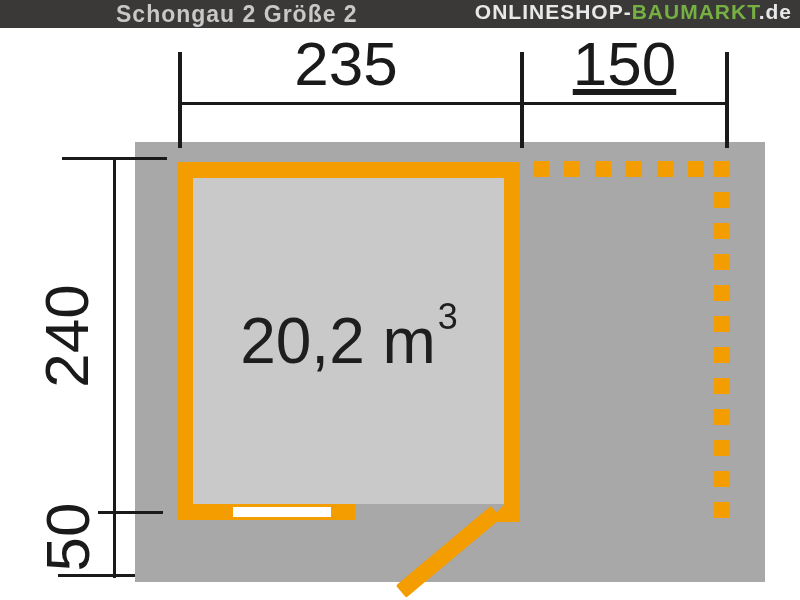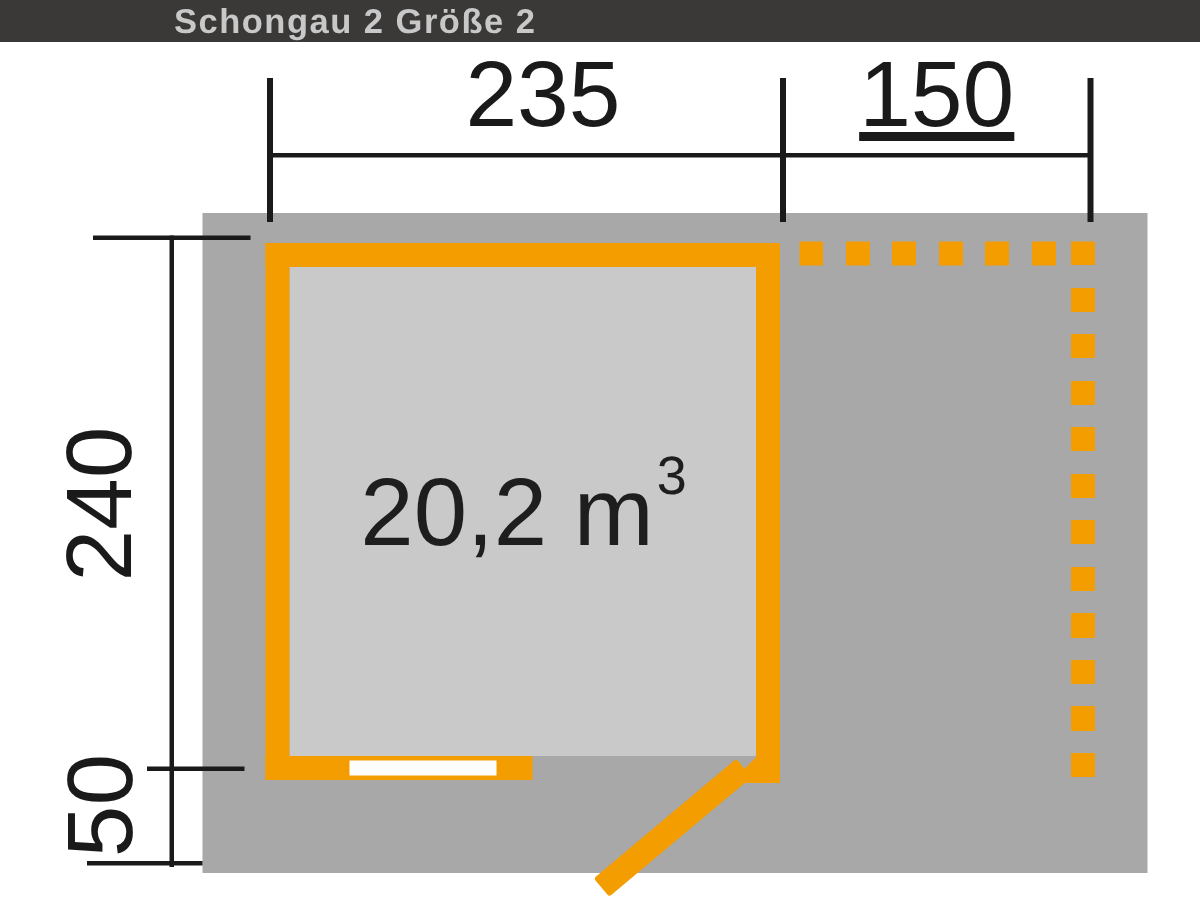--- a/index.html
+++ b/index.html
@@ -49,33 +49,34 @@
   .dim-line-h{left:180px;top:102px;width:547px;height:3px;}
   .tick-t1{left:178px;top:52px;width:4px;height:96px;}
   .tick-t2{left:520px;top:52px;width:4px;height:96px;}
   .tick-t3{left:725px;top:52px;width:4px;height:96px;}
   .dim-line-v{left:113px;top:157px;width:3px;height:421px;}
   .tick-l1{left:62px;top:157px;width:105px;height:3px;}
   .tick-l2{left:98px;top:511px;width:65px;height:3px;}
   .tick-l3{left:58px;top:574px;width:77px;height:3px;}
 
   .dim-label{color:var(--dim-black);font-size:62px;line-height:1;text-align:center;z-index:6;white-space:nowrap;}
-  .lbl-235{left:192px;top:33px;width:340px;}
+  .lbl-235{left:176px;top:33px;width:340px;}
   .lbl-150{left:522px;top:33px;width:205px;text-decoration:underline;}
   .lbl-240{left:-83px;top:305px;width:300px;height:62px;transform:rotate(-90deg);}
   .lbl-50{left:-32px;top:506px;width:200px;height:62px;transform:rotate(-90deg);}
 </style>
 </head>
 <body>
 
 <div class="stage">
 
   <div class="header">
     <div class="title">Schongau 2 Größe 2</div>
     <div class="logo">
+      <div class="logo-line"><span>ONLINESHOP-</span><span class="accent">BAUMARKT</span><span>.de</span></div>
     </div>
   </div>
 
   <div>
     <div class="abs site"></div>
     <div class="abs interior"></div>
     <div class="abs walls"></div>
     <div class="abs bottom-wall"></div>
     <div class="abs window"></div>
     <div class="abs hinge"></div>

